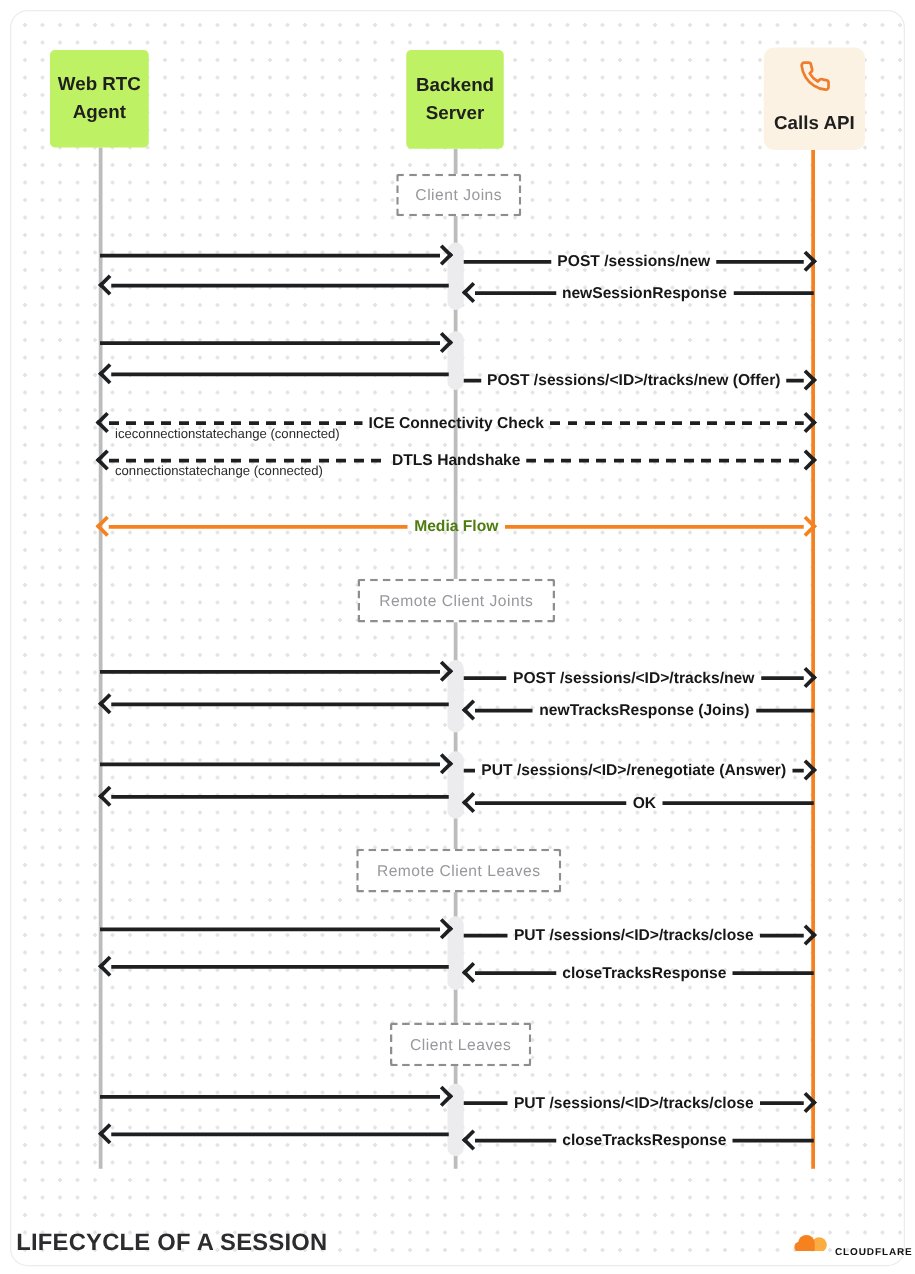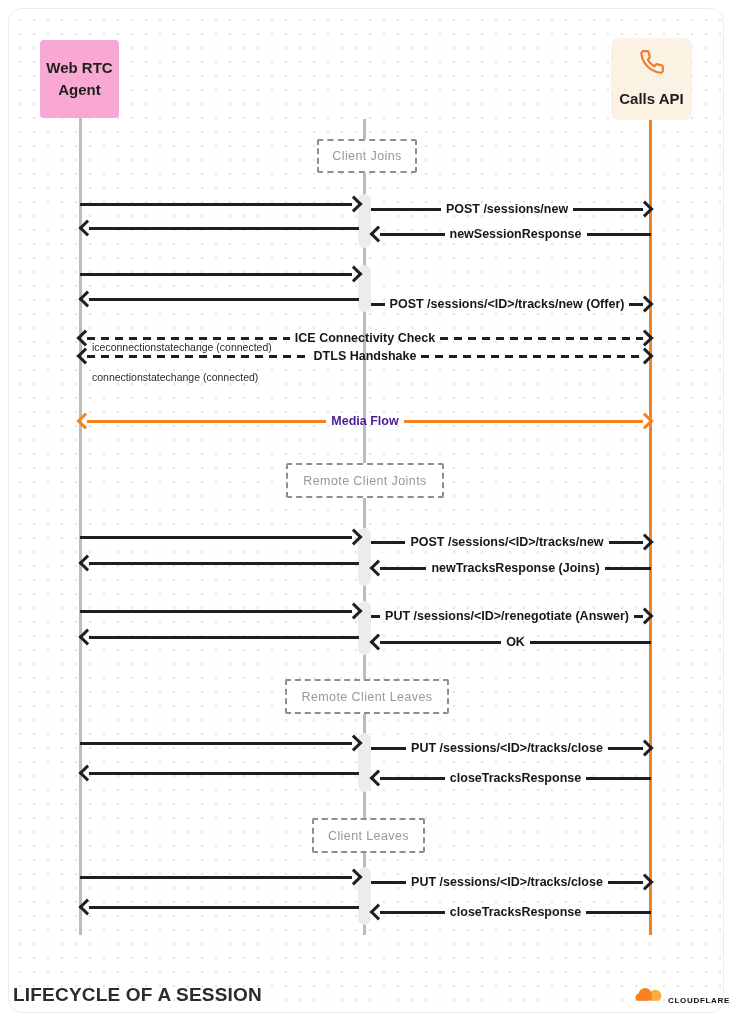--- a/index.html
+++ b/index.html
@@ -14,36 +14,36 @@
     background-image:radial-gradient(circle,#e4e4e6 1.3px,transparent 1.45px);
     background-size:14px 14px;background-position:4px 4px;
   }
   .stage{position:absolute;left:0;top:0;width:732px;height:1019px;}
   .lifeline{position:absolute;width:2.5px;background:#bcbcbc;z-index:1;}
   .lifeline.orange{background:#f6821f;width:3px;}
   .bar{position:absolute;width:13px;background:#ececee;border-radius:7px;z-index:2;}
   .actor{
     position:absolute;z-index:5;display:flex;flex-direction:column;
     align-items:center;justify-content:center;text-align:center;
-    background:#f9a8d4;border-radius:4px;
+    background:#bef264;border-radius:4px;
     font-weight:bold;font-size:15px;line-height:1.45;color:#1f1f1f;
   }
   .actor.calls{background:#fcf2e4;border-radius:8px;}
   .actor.calls .phone{margin-bottom:7px;}
   .seg{position:absolute;display:flex;align-items:center;height:16px;z-index:3;}
   .ln{height:3px;background:#1d1f20;flex:1;min-width:5px;}
   .dln{height:3px;flex:1;min-width:5px;
     background:repeating-linear-gradient(to right,#1d1f20 0 8px,transparent 8px 14px);}
   .chev{width:9px;height:9px;border-top:3px solid #1d1f20;border-right:3px solid #1d1f20;flex:none;}
   .chev.r{transform:rotate(45deg);margin-left:-4px;}
   .chev.l{transform:rotate(-135deg);margin-right:-4px;}
   .mlabel{font-weight:bold;font-size:12.5px;color:#171717;padding:0 5px;white-space:nowrap;}
   .seg.media .ln{background:#f6821f;}
   .seg.media .chev{border-color:#f6821f;}
-  .seg.media .mlabel{color:#4c1d95;}
+  .seg.media .mlabel{color:#4d7c0f;}
   .sub{position:absolute;font-size:10.5px;color:#2b2b2b;white-space:nowrap;z-index:3;}
   .phase{
     position:absolute;z-index:4;display:flex;align-items:center;justify-content:center;
     border:2px dashed #8e8e8e;background:#ffffff;border-radius:2px;
     color:#98989d;font-size:12.5px;letter-spacing:.4px;white-space:nowrap;
   }
   .title{position:absolute;left:13px;top:984px;z-index:5;
     font-size:19px;font-weight:bold;color:#2c2c2e;letter-spacing:.2px;}
   .brand{position:absolute;left:635px;top:986px;z-index:5;display:flex;align-items:flex-end;gap:3px;justify-content:space-between;}
   .brand-text{font-size:8px;font-weight:bold;letter-spacing:.7px;color:#121212;padding-bottom:3px;}
@@ -55,20 +55,24 @@
 
 <div class="stage" id="stage">
 
   <div class="lifeline" style="left:79px;top:118px;height:817px;"></div>
   <div class="lifeline" style="left:363px;top:119px;height:816px;"></div>
   <div class="lifeline orange" style="left:649px;top:119px;height:816px;"></div>
 
   <div class="actor" style="left:40px;top:40px;width:79px;height:78px;">
     <span>Web RTC</span>
     <span>Agent</span>
+  </div>
+  <div class="actor" style="left:325px;top:40px;width:78px;height:79px;">
+    <span>Backend</span>
+    <span>Server</span>
   </div>
   <div class="actor calls" style="left:611px;top:38px;width:81px;height:82px;">
     <span class="phone">
       <svg width="26" height="26" viewBox="0 0 24 24" fill="none" stroke="#ee7d2c" stroke-width="2" stroke-linecap="round" stroke-linejoin="round">
         <path d="M22 16.92v3a2 2 0 0 1-2.18 2 19.79 19.79 0 0 1-8.63-3.07 19.5 19.5 0 0 1-6-6 19.79 19.79 0 0 1-3.07-8.67A2 2 0 0 1 4.11 2h3a2 2 0 0 1 2 1.72 12.84 12.84 0 0 0 .7 2.81 2 2 0 0 1-.45 2.11L8.09 9.91a16 16 0 0 0 6 6l1.27-1.27a2 2 0 0 1 2.11-.45 12.84 12.84 0 0 0 2.81.7A2 2 0 0 1 22 16.92z"></path>
       </svg>
     </span>
     <span>Calls API</span>
   </div>
 
@@ -136,21 +140,21 @@
       <span class="ln"></span>
     </div>
     <div class="seg" style="left: 79px; width: 572px; top: 330px;">
       <span class="chev l"></span>
       <span class="dln"></span>
       <span class="mlabel">ICE Connectivity Check</span>
       <span class="dln"></span>
       <span class="chev r"></span>
     </div>
     <div class="sub" style="left: 92px; top: 341px;">iceconnectionstatechange (connected)</div>
-    <div class="seg" style="left: 79px; width: 572px; top: 348px;">
+    <div class="seg" style="left: 79px; width: 572px; top: 360px;">
       <span class="chev l"></span>
       <span class="dln"></span>
       <span class="mlabel">DTLS Handshake</span>
       <span class="dln"></span>
       <span class="chev r"></span>
     </div>
     <div class="sub" style="left: 92px; top: 371px;">connectionstatechange (connected)</div>
     <div class="seg media" style="left: 79px; width: 572px; top: 413px;">
       <span class="chev l"></span>
       <span class="ln"></span>

